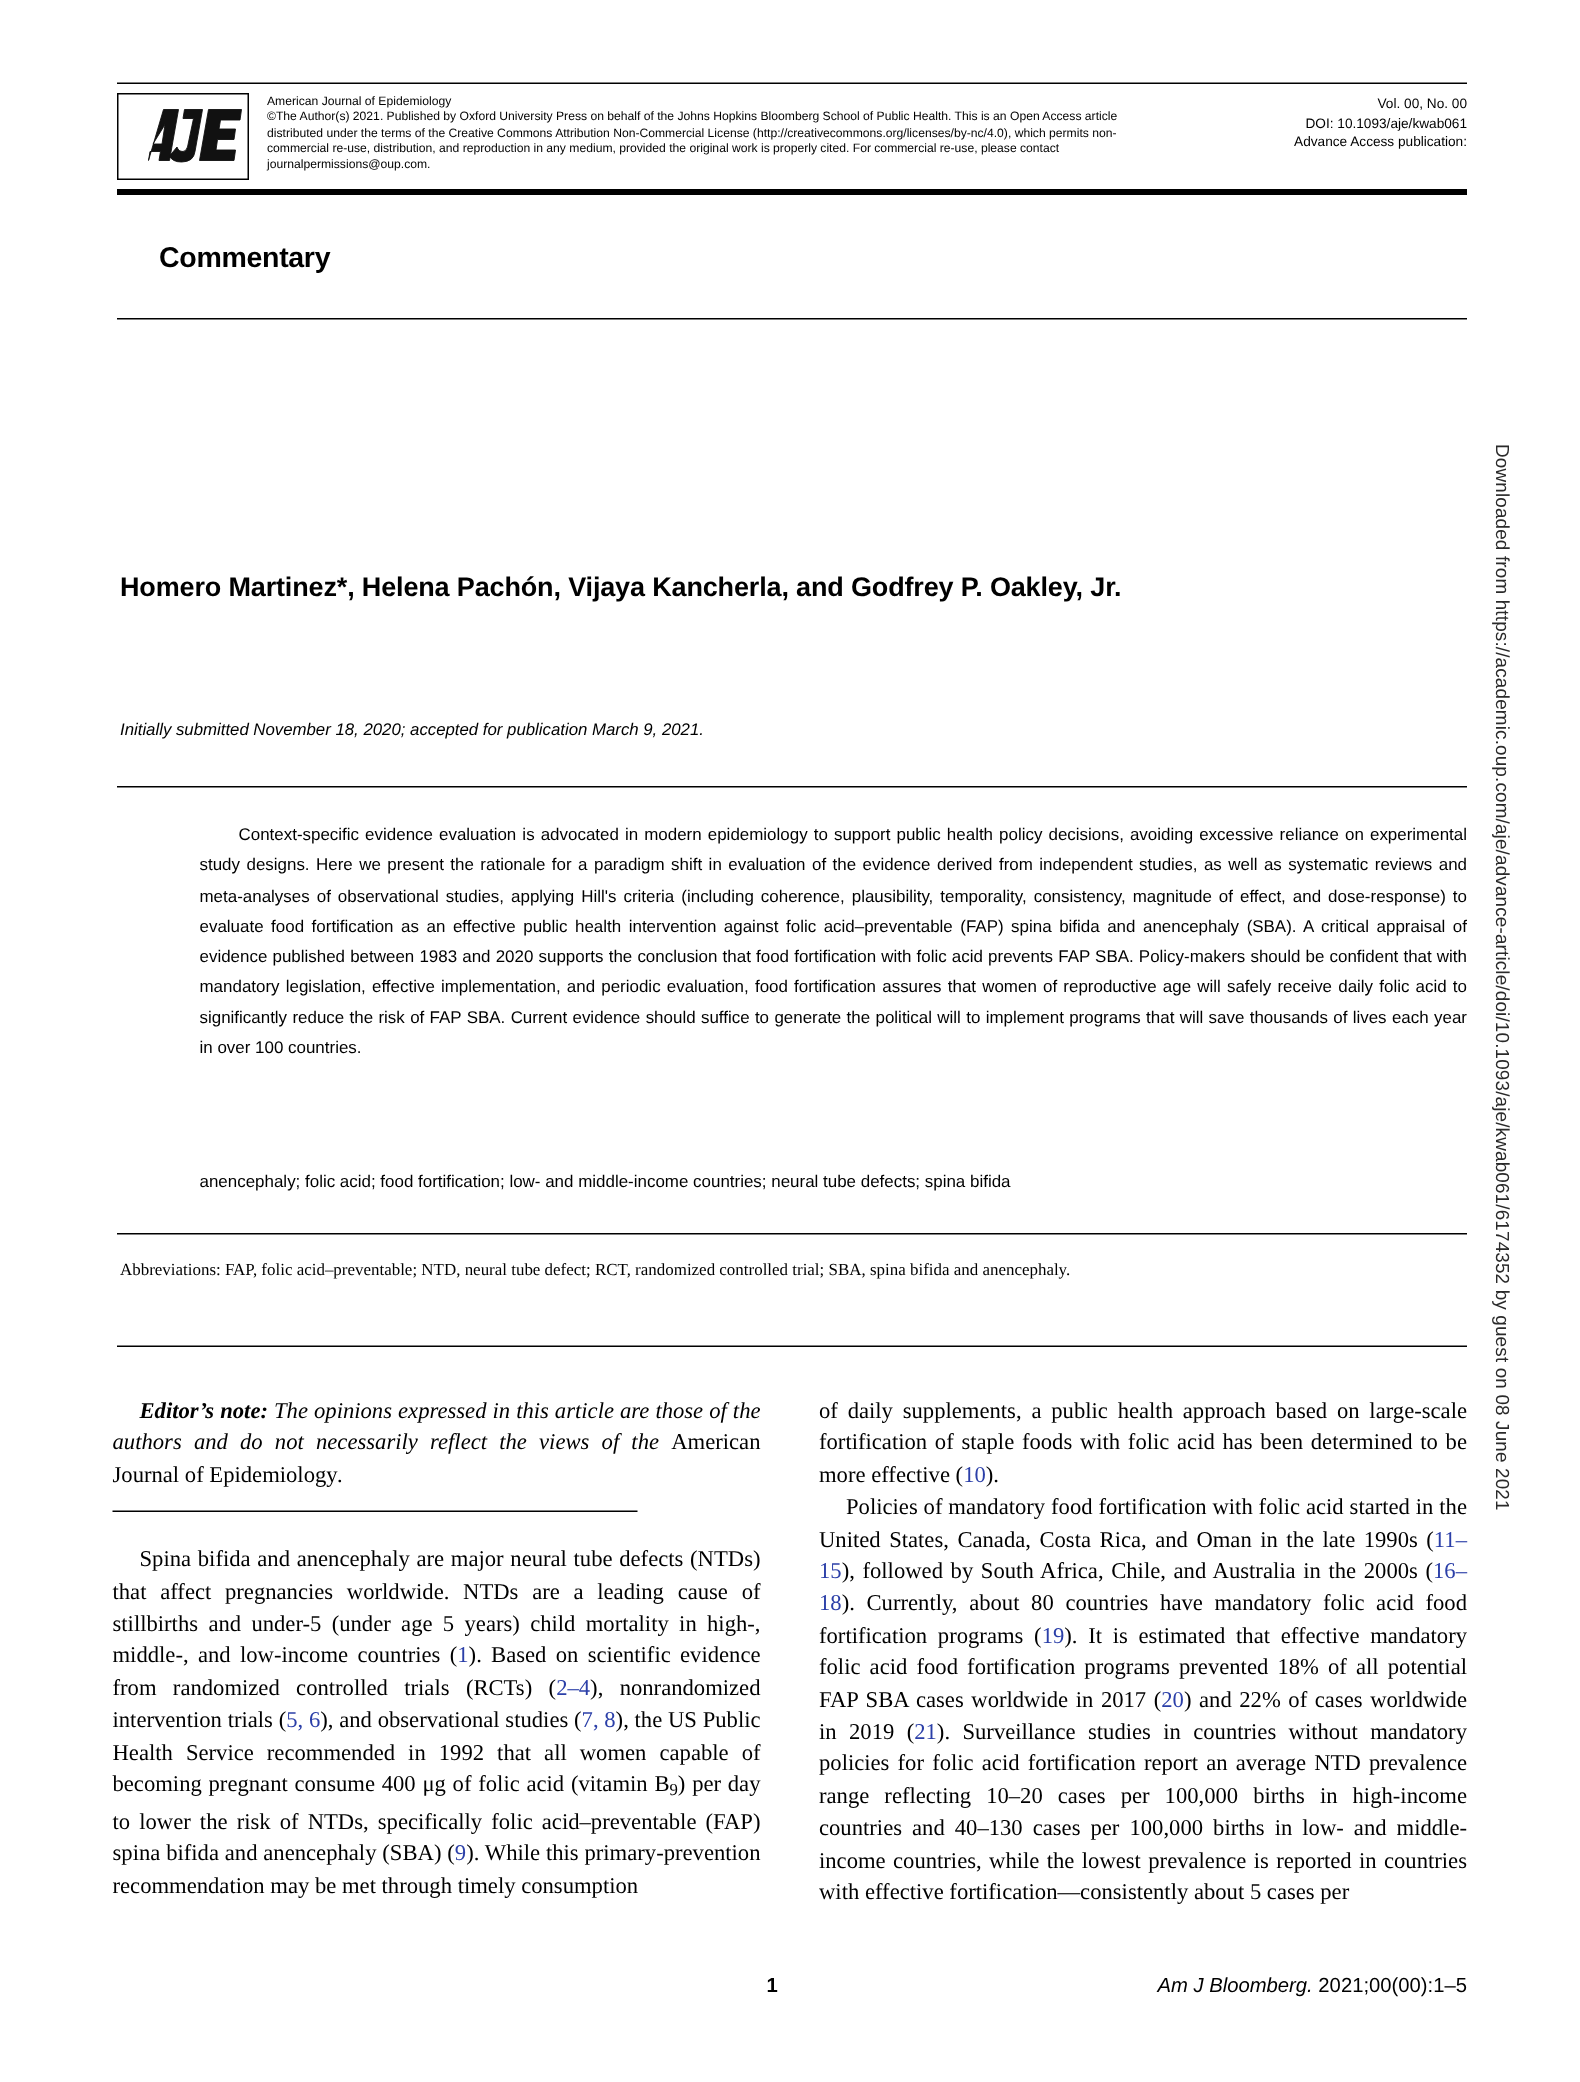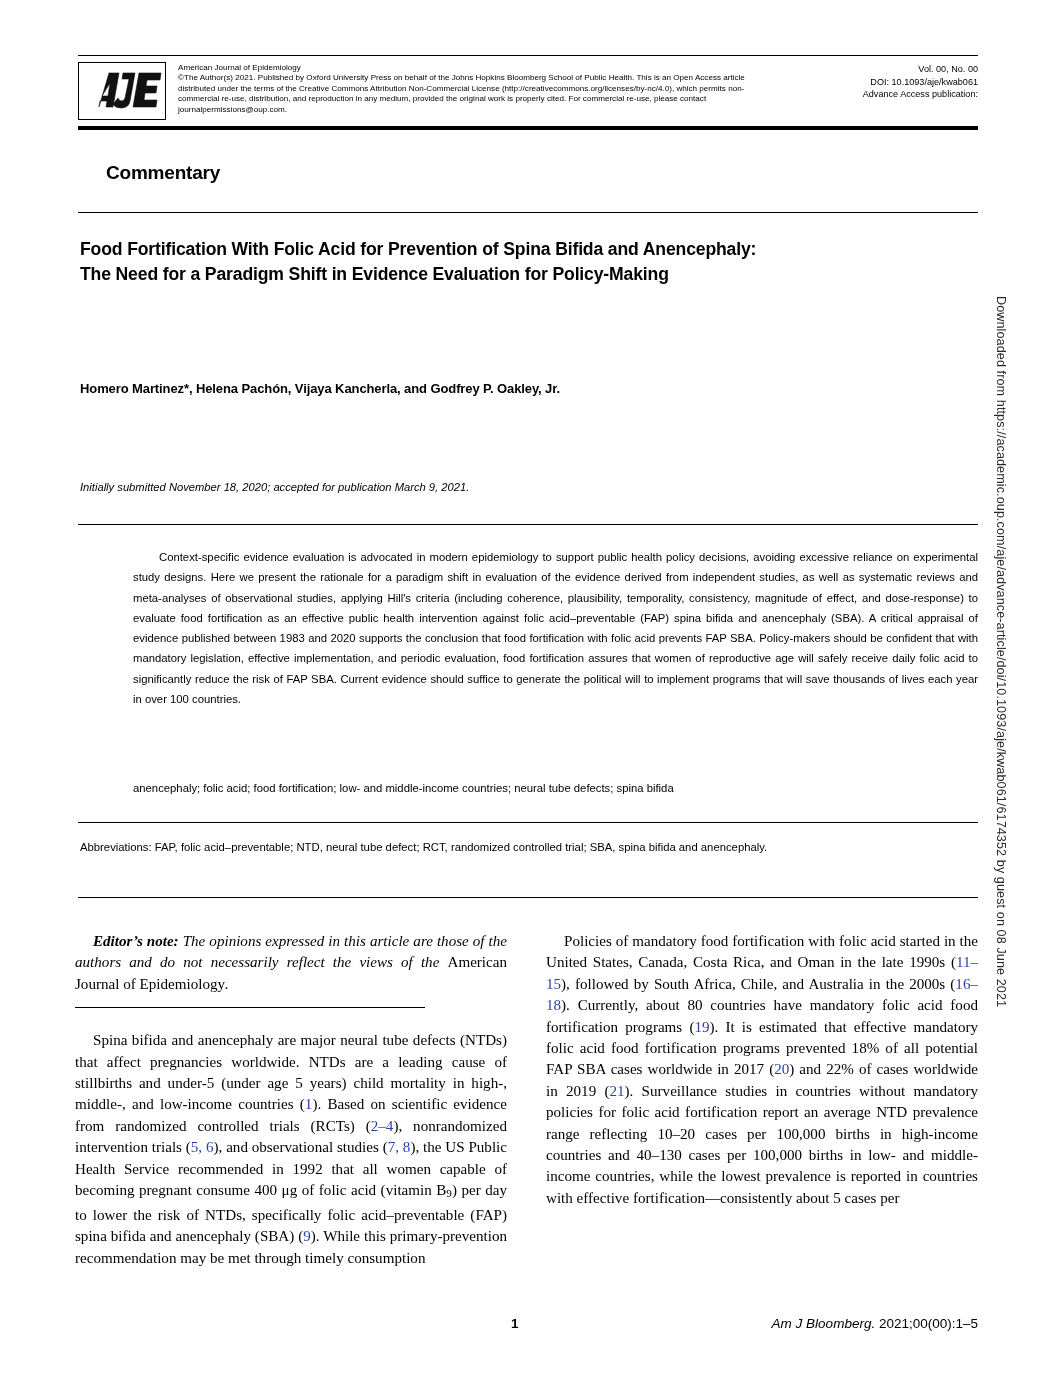--- a/index.html
+++ b/index.html
@@ -108,21 +108,21 @@
   }
 
   
   .authors {
     position: absolute;
     left: 80px;
     top: 381px;
     width: 890px;
     font-family: "Liberation Sans", sans-serif;
     font-weight: bold;
-    font-size: 13px;
+    font-size: 18px;
     letter-spacing: -0.1px;
   }
   .correspondence {
     position: absolute;
     left: 80px;
     top: 424px;
     width: 890px;
     font-family: "Liberation Sans", sans-serif;
     font-size: 10.1px;
     line-height: 15.6px;
@@ -173,21 +173,21 @@
     left: 78px;
     top: 822px;
     width: 900px;
     border-top: 1.2px solid #000;
   }
   .abbreviations {
     position: absolute;
     left: 80px;
     top: 837px;
     width: 895px;
-    font-family: Liberation Sans, sans-serif;
+    font-family: Liberation Serif, serif;
     font-size: 11.3px;
     line-height: 20.3px;
     text-align: justify;
   }
   .rule-abbr-bottom {
     position: absolute;
     left: 78px;
     top: 897px;
     width: 900px;
     border-top: 1.6px solid #000;
@@ -299,21 +299,20 @@
         <div>Advance Access publication:</div>
       </div>
 
     </div>
     <div class="masthead-rule-bottom"></div>
   </div>
 
   <div class="commentary">Commentary</div>
   <div class="rule-title-top"></div>
 
-  <h1 class="article-title">Food Fortification With Folic Acid for Prevention of Spina Bifida and Anencephaly: The Need for a Paradigm Shift in Evidence Evaluation for Policy-Making</h1>
 
   <div class="authors">Homero Martinez*, Helena Pachón, Vijaya Kancherla, and Godfrey P. Oakley, Jr.</div>
   <div class="submitted">Initially submitted November 18, 2020;  accepted for publication March 9, 2021.</div>
 
   <div class="rule-abs-top"></div>
 
   <div class="abstract">
     <p class="indent">Context-specific evidence evaluation is advocated in modern epidemiology to support public health policy decisions, avoiding excessive reliance on experimental study designs. Here we present the rationale for a paradigm shift in evaluation of the evidence derived from independent studies, as well as systematic reviews and meta-analyses of observational studies, applying Hill's criteria (including coherence, plausibility, temporality, consistency, magnitude of effect, and dose-response) to evaluate food fortification as an effective public health intervention against folic acid–preventable (FAP) spina bifida and anencephaly (SBA). A critical appraisal of evidence published between 1983 and 2020 supports the conclusion that food fortification with folic acid prevents FAP SBA. Policy-makers should be confident that with mandatory legislation, effective implementation, and periodic evaluation, food fortification assures that women of reproductive age will safely receive daily folic acid to significantly reduce the risk of FAP SBA. Current evidence should suffice to generate the political will to implement programs that will save thousands of lives each year in over 100 countries.</p>
   </div>
   <div class="keywords">anencephaly; folic acid; food fortification; low- and middle-income countries; neural tube defects; spina bifida</div>
@@ -328,20 +327,23 @@
     </p>
 
     <div class="note-rule"></div>
 
     <p class="indent">
       <span>Spina bifida and anencephaly are major neural tube defects (NTDs) that affect pregnancies worldwide. NTDs are a leading cause of stillbirths and under-5 (under age 5 years) child mortality in high-, middle-, and low-income countries (</span><a class="ref" href="#">1</a><span>). Based on scientific evidence from randomized controlled trials (RCTs) (</span><a class="ref" href="#">2–4</a><span>), nonrandomized intervention trials (</span><a class="ref" href="#">5, 6</a><span>), and observational studies (</span><a class="ref" href="#">7, 8</a><span>), the US Public Health Service recommended in 1992 that all women capable of becoming pregnant consume 400 μg of folic acid (vitamin B</span><span class="sub">9</span><span>) per day to lower the risk of NTDs, specifically folic acid–preventable (FAP) spina bifida and anencephaly (SBA) (</span><a class="ref" href="#">9</a><span>). While this primary-prevention recommendation may be met through timely consumption</span>
     </p>
   </div>
 
   <div class="col col-right">
+    <p>
+      <span>of daily supplements, a public health approach based on large-scale fortification of staple foods with folic acid has been determined to be more effective (</span><a class="ref" href="#">10</a><span>).</span>
+    </p>
     <p class="indent">
       <span>Policies of mandatory food fortification with folic acid started in the United States, Canada, Costa Rica, and Oman in the late 1990s (</span><a class="ref" href="#">11–15</a><span>), followed by South Africa, Chile, and Australia in the 2000s (</span><a class="ref" href="#">16–18</a><span>). Currently, about 80 countries have mandatory folic acid food fortification programs (</span><a class="ref" href="#">19</a><span>). It is estimated that effective mandatory folic acid food fortification programs prevented 18% of all potential FAP SBA cases worldwide in 2017 (</span><a class="ref" href="#">20</a><span>) and 22% of cases worldwide in 2019 (</span><a class="ref" href="#">21</a><span>). Surveillance studies in countries without mandatory policies for folic acid fortification report an average NTD prevalence range reflecting 10–20 cases per 100,000 births in high-income countries and 40–130 cases per 100,000 births in low- and middle-income countries, while the lowest prevalence is reported in countries with effective fortification—consistently about 5 cases per</span>
     </p>
   </div>
 
   <div class="folio">
     <span class="folio-page">1</span>
     <span class="folio-cite"><span class="ital">Am J Bloomberg.</span><span> 2021;00(00):1–5</span></span>
   </div>
 

